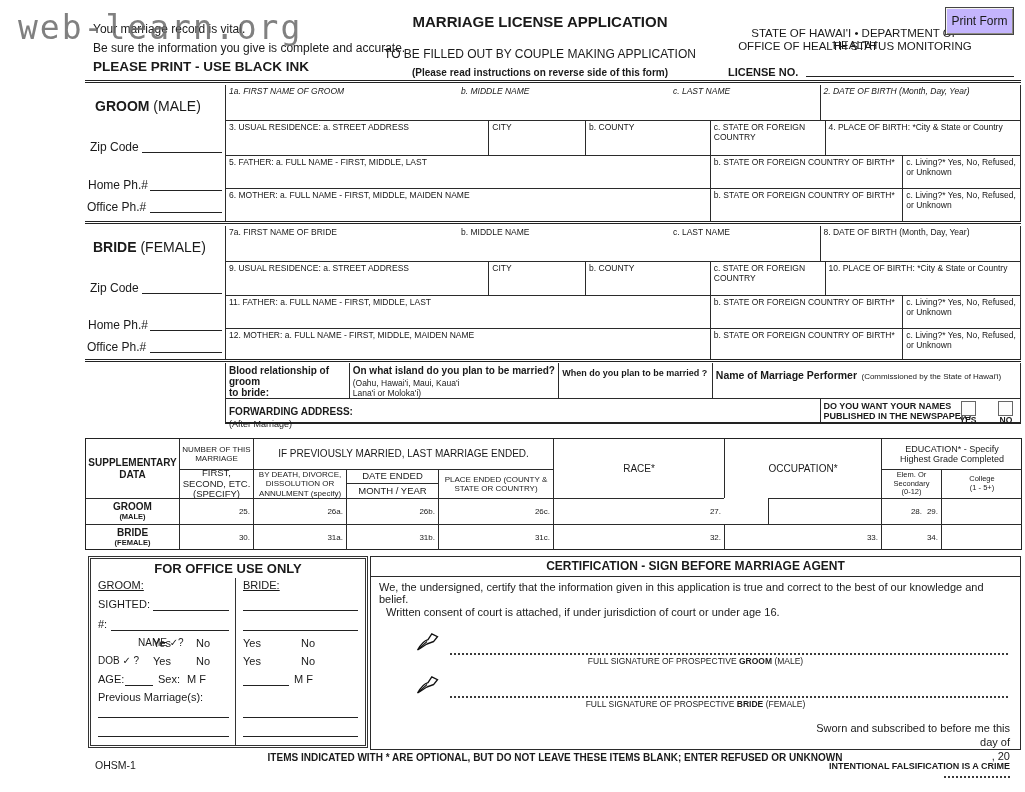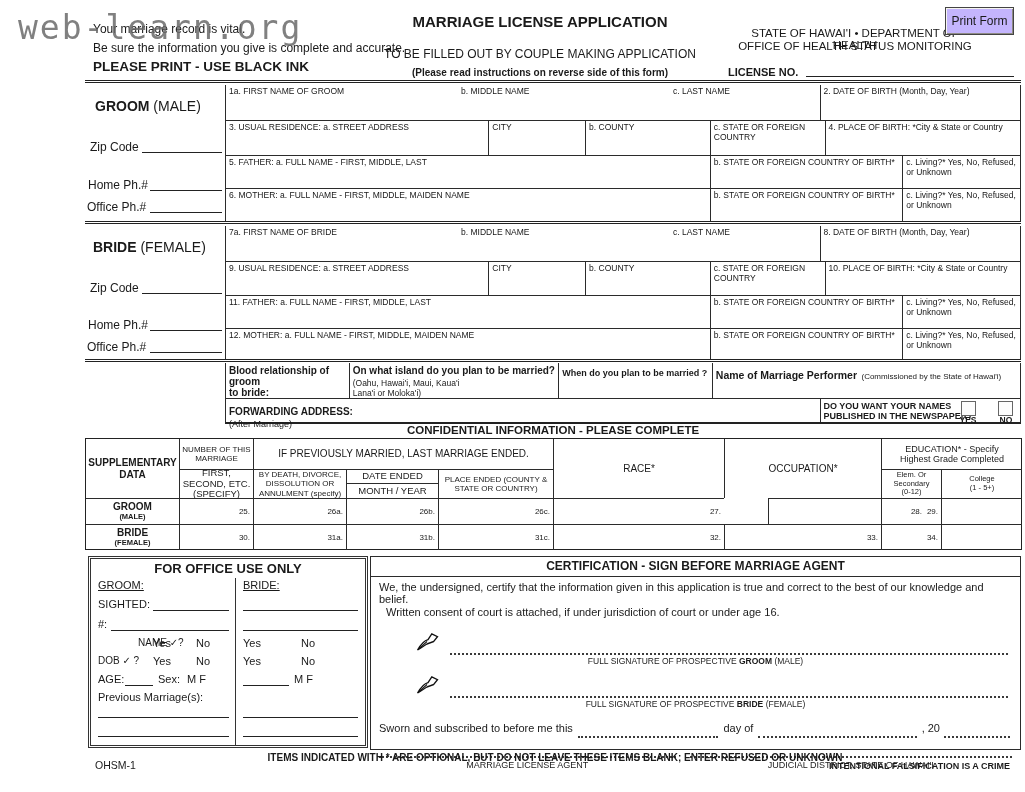--- a/index.html
+++ b/index.html
@@ -73,21 +73,21 @@
   </div>
   <div class="sideLabel" style="left:90px;top:281px;">Zip Code</div>
   <div class="abs ul" style="left:142px;top:281px;width:80px;height:13px;"></div>
   <div class="sideLabel" style="left:88px;top:318px;">Home Ph.#</div>
   <div class="abs ul" style="left:150px;top:318px;width:72px;height:13px;"></div>
   <div class="sideLabel" style="left:87px;top:340px;">Office Ph.#</div>
   <div class="abs ul" style="left:150px;top:340px;width:72px;height:13px;"></div>
 
   <div class="dline" style="top:80px;"></div>
 
-  <div class="row" style="left:225px;top:85px;width:796px;height:35px;">
+  <div class="row" style="left:225px;top:85px;width:796px;height:35px;font-style:italic;">
     <div class="cell" style="width:595px;">
       <span class="lbl abs" style="left:3px;top:2px;">1a. FIRST NAME OF GROOM</span>
       <span class="lbl abs" style="left:235px;top:2px;">b. MIDDLE NAME</span>
       <span class="lbl abs" style="left:447px;top:2px;">c. LAST NAME</span>
     </div>
     <div class="cell bl lbl" style="width:201px;">2. DATE OF BIRTH (Month, Day, Year)</div>
   </div>
   <div class="row bt" style="left:225px;top:120px;width:796px;height:35px;">
     <div class="cell lbl" style="width:263px;">3. USUAL RESIDENCE: a. STREET ADDRESS</div>
     <div class="cell bl lbl" style="width:97px;">CITY</div>
@@ -163,21 +163,20 @@
     <div class="cell bl" style="width:201px;">
       <div class="bold" style="font-size:9px;">DO YOU WANT YOUR NAMES</div>
       <div class="bold" style="font-size:9px;">PUBLISHED IN THE NEWSPAPER?</div>
       <div class="chk" style="left:140px;top:2px;"></div>
       <div class="chk" style="left:177px;top:2px;"></div>
       <span class="bold abs" style="left:139px;top:16px;font-size:8.5px;">YES</span>
       <span class="bold abs" style="left:179px;top:16px;font-size:8.5px;">NO</span>
     </div>
   </div>
 
-  <div class="abs bold ctr" style="left:85px;top:424px;width:936px;font-size:11.5px;">CONFIDENTIAL INFORMATION - PLEASE COMPLETE</div>
 
   <div class="abs" style="left:85px;top:438px;width:937px;height:112px;border:1.5px solid #222;">
     <div class="scell" style="left:0;top:0;width:93px;height:59px;font-size:10px;font-weight:bold;flex-direction:column;">
       <div>SUPPLEMENTARY</div>
       <div>DATA</div>
     </div>
     <div class="scell sbl" style="left:93px;top:0;width:74px;height:30px;">NUMBER OF THIS MARRIAGE</div>
     <div class="scell sbl" style="left:167px;top:0;width:300px;height:30px;font-size:10px;">IF PREVIOUSLY MARRIED, LAST MARRIAGE ENDED.</div>
     <div class="scell sbl sbt" style="left:93px;top:30px;width:74px;height:29px;font-size:9.5px;">FIRST, SECOND, ETC. (SPECIFY)</div>
     <div class="scell sbl sbt" style="left:167px;top:30px;width:93px;height:29px;">BY DEATH, DIVORCE, DISSOLUTION OR ANNULMENT (specify)</div>
@@ -291,21 +290,21 @@
           </svg>
       </div>
       <div class="dot" style="flex:1;height:14px;"></div>
     </div>
     <div class="ctr" style="font-size:8.5px;margin-top:1px;">
       <span>FULL SIGNATURE OF PROSPECTIVE</span>
       <span class="bold">BRIDE</span>
       <span>(FEMALE)</span>
     </div>
 
-    <div style="display:flex;margin:13px 10px 0 8px;font-size:11px;">
+    <div style="display:flex;align-items:flex-end;margin:13px 10px 0 8px;font-size:11px;flex-direction:column;">
       <span class="it">Sworn and subscribed to before me this</span>
       <div class="dot" style="flex:1.6;height:14px;margin:0 5px;"></div>
       <span class="it">day of</span>
       <div class="dot" style="flex:1.8;height:14px;margin:0 5px;"></div>
       <span class="it">, 20</span>
       <div class="dot" style="width:66px;height:14px;margin-left:4px;"></div>
     </div>
 
     <div style="display:flex;margin:16px 8px 0 8px;">
       <div style="flex:0.92;margin-right:14px;">

